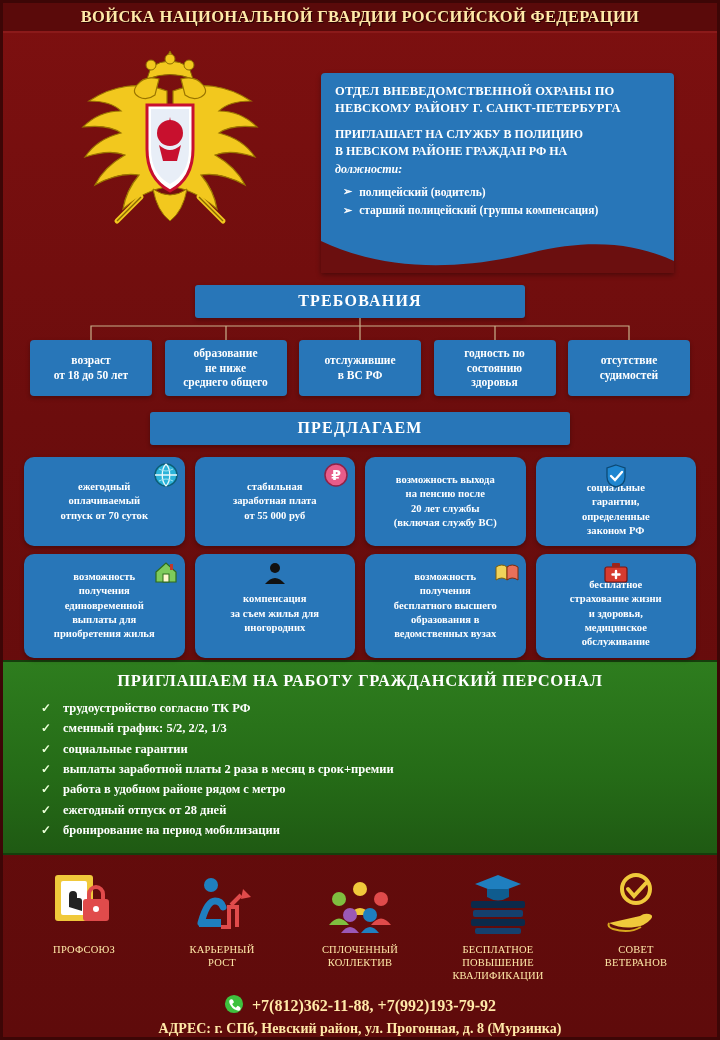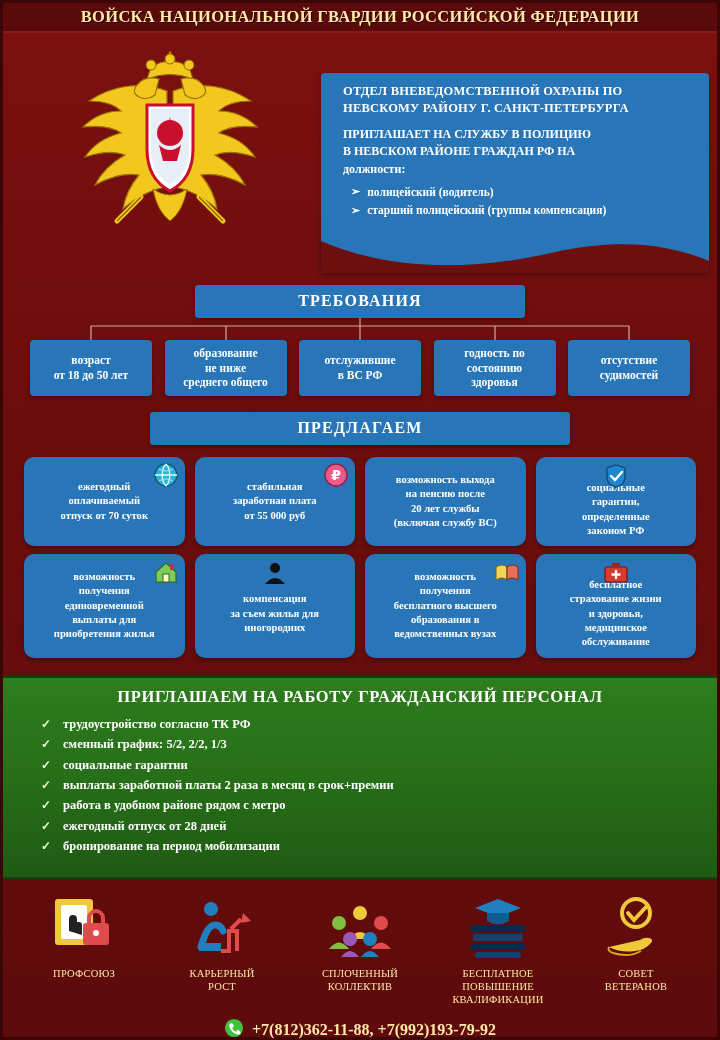--- a/index.html
+++ b/index.html
@@ -35,46 +35,46 @@
   .header {
     position: relative;
     height: 230px;
   }
   .emblem {
     position: absolute; left: 52px; top: 12px;
     width: 230px; height: 210px;
   }
   .bluepanel {
     position: absolute; left: 318px; top: 40px;
-    width: 388px; height: 200px;
+    width: 353px; height: 200px;
     background: #2876b8;
     border-radius: 4px 4px 0 0;
     box-shadow: 0 2px 5px rgba(0,0,0,.35);
-    padding: 10px 12px 0 22px;
+    padding: 10px 12px 0 14px;
     color: #fff;
     overflow: hidden;
   }
   .bluepanel .wave {
     position: absolute; left: 0; bottom: -2px; width: 100%; height: 38px;
   }
   .bp-sub {
     font-size: 12.5px;
     font-weight: bold;
     line-height: 1.35;
     letter-spacing: .2px;
     text-transform: uppercase;
   }
   .bp-main {
     font-size: 12px;
     font-weight: bold;
     line-height: 1.45;
     margin-top: 9px;
     text-transform: uppercase;
   }
-  .bp-main .lc { text-transform: none; }
+  .bp-main .lc { text-transform: none; font-style: italic; }
   .bp-list { margin-top: 5px; }
   .bp-list .li {
     font-size: 11.5px;
     font-weight: bold;
     line-height: 1.6;
     display: flex; align-items: center; gap: 7px;
     padding-left: 8px;
   }
   .bp-list .arw { color: #ffffff; font-size: 11px; }
   
@@ -131,25 +131,25 @@
     position: absolute; right: 6px; top: 5px;
     width: 26px; height: 26px;
   }
   .ocell .badge.mid {
     left: 50%; right: auto; transform: translateX(-50%);
     top: 6px;
   }
   .ocell.pad-top { padding-top: 24px; }
   
   .green {
-    margin: 18px 0 0;
+    margin: 2px 0 0;
     background: linear-gradient(180deg, #2e7d1e 0%, #256b17 60%, #1f5a13 100%);
     border-top: 2px solid #153f0c;
     border-bottom: 2px solid #153f0c;
-    padding: 6px 0 20px;
+    padding: 6px 0 12px;
   }
   .green h2 {
     text-align: center; color: #fff;
     font-size: 16.5px; font-weight: bold; letter-spacing: .6px;
     padding: 3px 0 7px;
   }
   .green ul { list-style: none; margin-left: 38px; }
   .green li {
     color: #fff; font-size: 12.5px; font-weight: bold;
     line-height: 1.62;

